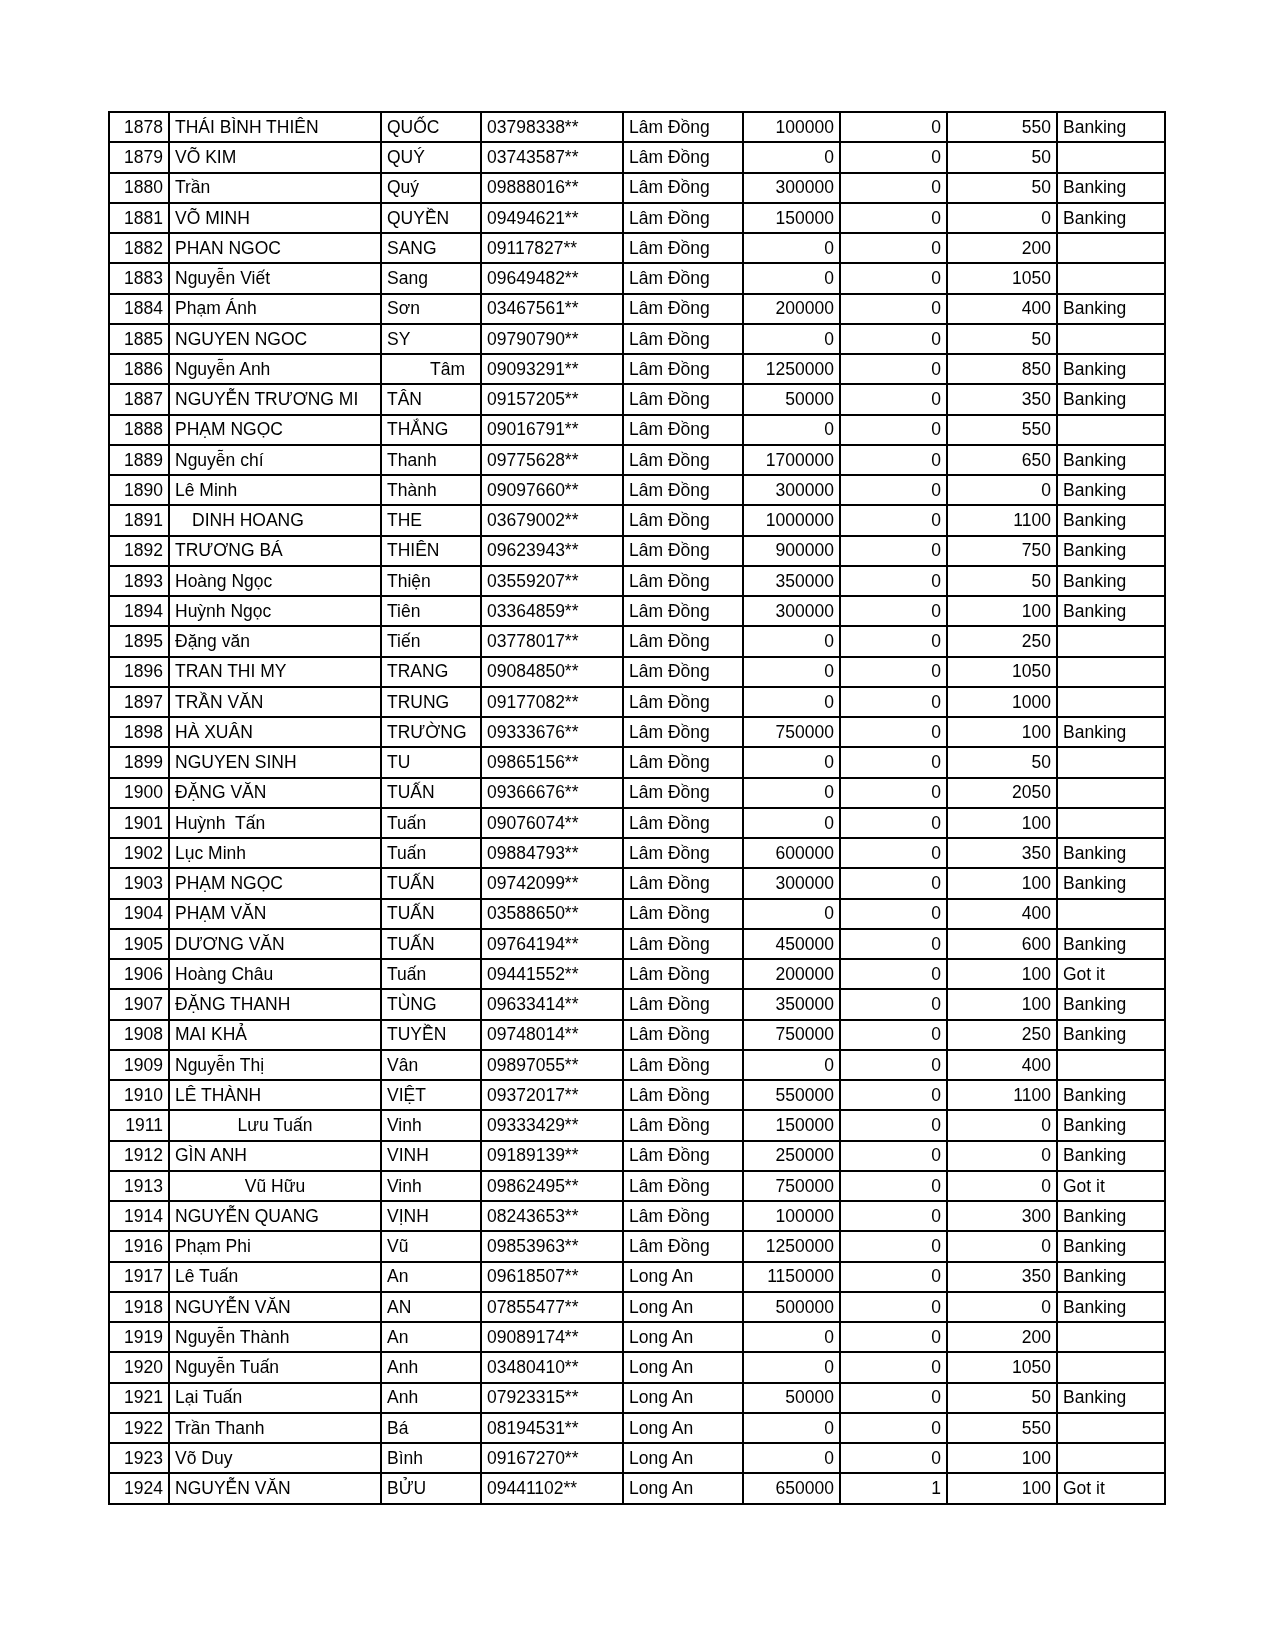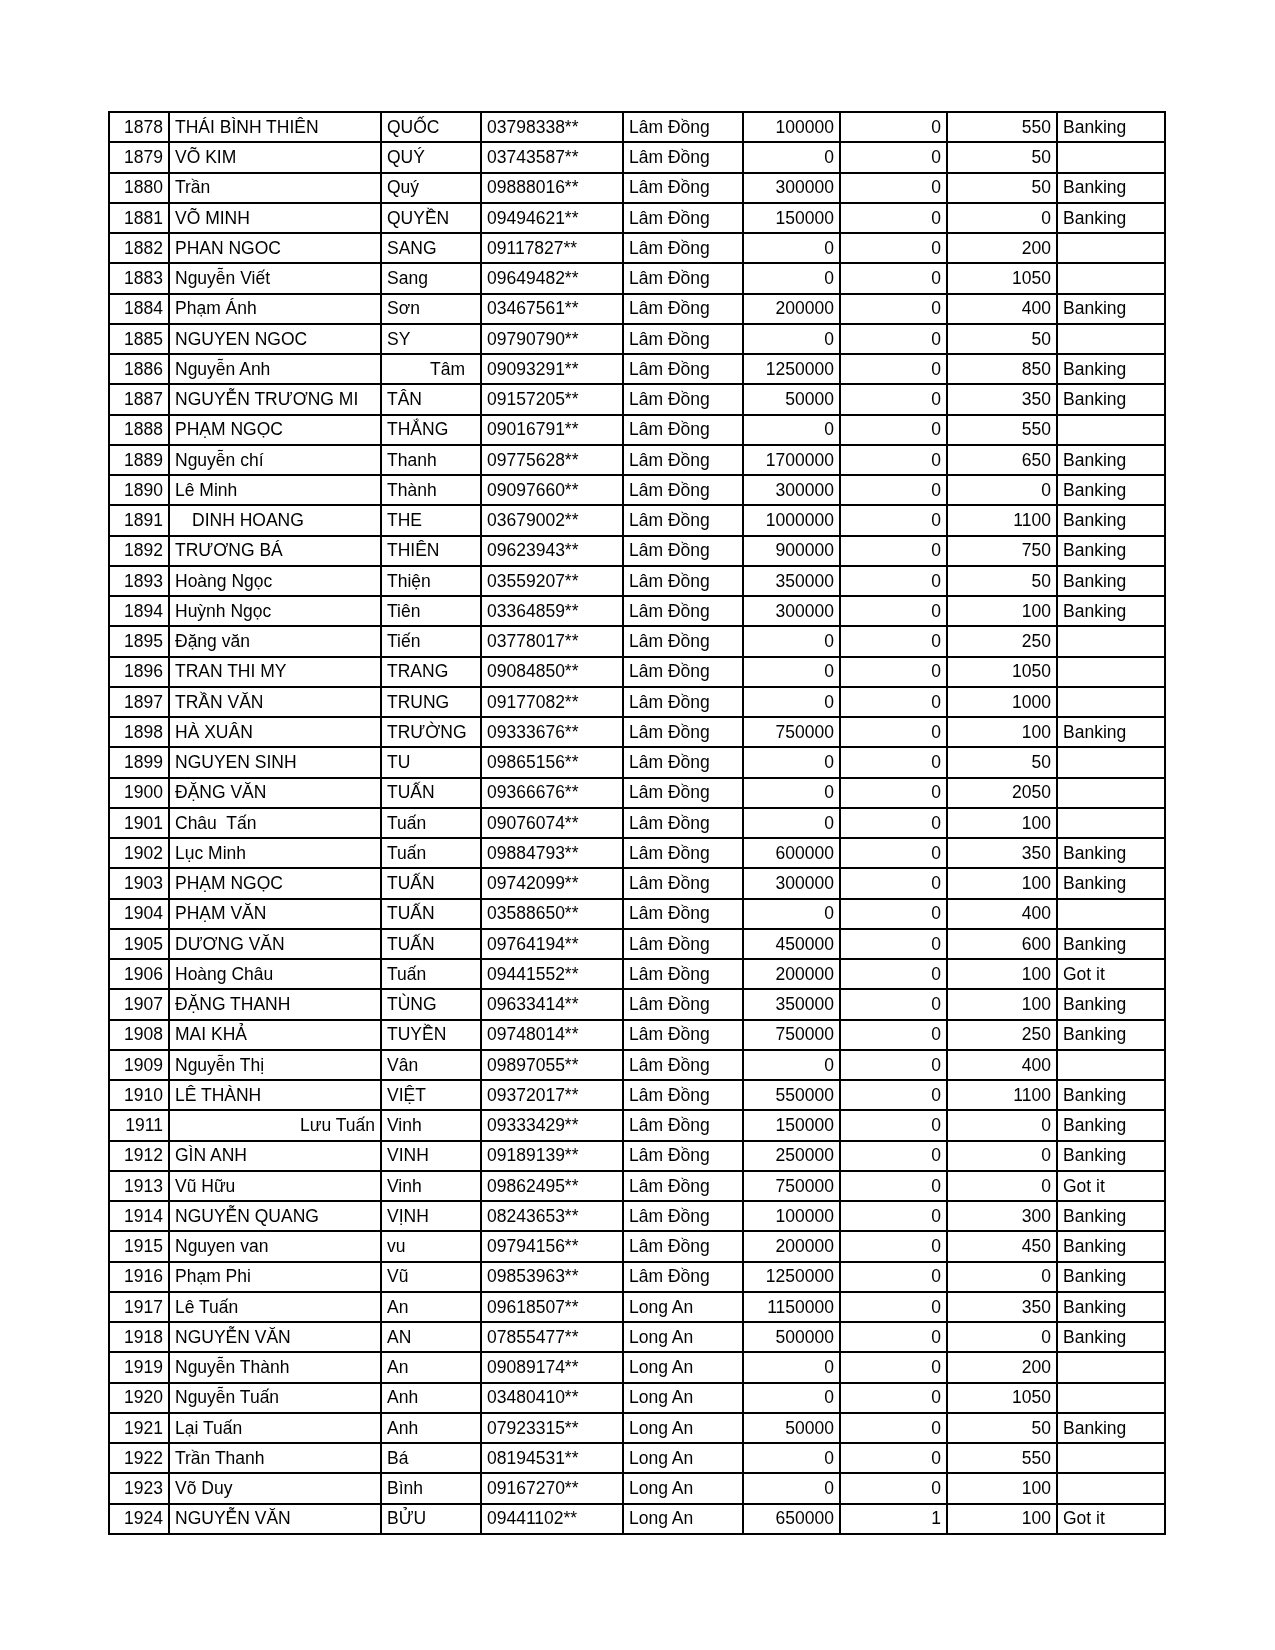--- a/index.html
+++ b/index.html
@@ -309,21 +309,21 @@
           <td style="text-align: left;">TUẤN</td>
           <td style="text-align: left;">09366676**</td>
           <td style="text-align: left;">Lâm Đồng</td>
           <td style="text-align: right;">0</td>
           <td style="text-align: right;">0</td>
           <td style="text-align: right;">2050</td>
           <td style="text-align: left;"></td>
         </tr>
         <tr>
           <td style="text-align: right;">1901</td>
-          <td style="text-align: left;">Châu  Tấn</td>
+          <td style="text-align: left;">Huỳnh  Tấn</td>
           <td style="text-align: left;">Tuấn</td>
           <td style="text-align: left;">09076074**</td>
           <td style="text-align: left;">Lâm Đồng</td>
           <td style="text-align: right;">0</td>
           <td style="text-align: right;">0</td>
           <td style="text-align: right;">100</td>
           <td style="text-align: left;"></td>
         </tr>
         <tr>
           <td style="text-align: right;">1902</td>
@@ -419,21 +419,21 @@
           <td style="text-align: left;">VIỆT</td>
           <td style="text-align: left;">09372017**</td>
           <td style="text-align: left;">Lâm Đồng</td>
           <td style="text-align: right;">550000</td>
           <td style="text-align: right;">0</td>
           <td style="text-align: right;">1100</td>
           <td style="text-align: left;">Banking</td>
         </tr>
         <tr>
           <td style="text-align: right;">1911</td>
-          <td style="text-align: right; margin-top: 8px;">Lưu Tuấn</td>
+          <td style="text-align: center; margin-top: 8px;">Lưu Tuấn</td>
           <td style="text-align: left;">Vinh</td>
           <td style="text-align: left;">09333429**</td>
           <td style="text-align: left;">Lâm Đồng</td>
           <td style="text-align: right;">150000</td>
           <td style="text-align: right;">0</td>
           <td style="text-align: right;">0</td>
           <td style="text-align: left;">Banking</td>
         </tr>
         <tr>
           <td style="text-align: right;">1912</td>
@@ -441,49 +441,38 @@
           <td style="text-align: left;">VINH</td>
           <td style="text-align: left;">09189139**</td>
           <td style="text-align: left;">Lâm Đồng</td>
           <td style="text-align: right;">250000</td>
           <td style="text-align: right;">0</td>
           <td style="text-align: right;">0</td>
           <td style="text-align: left;">Banking</td>
         </tr>
         <tr>
           <td style="text-align: right;">1913</td>
-          <td style="text-align: left;">Vũ Hữu</td>
+          <td style="text-align: center;">Vũ Hữu</td>
           <td style="text-align: left;">Vinh</td>
           <td style="text-align: left;">09862495**</td>
           <td style="text-align: left;">Lâm Đồng</td>
           <td style="text-align: right;">750000</td>
           <td style="text-align: right;">0</td>
           <td style="text-align: right;">0</td>
           <td style="text-align: left;">Got it</td>
         </tr>
         <tr>
           <td style="text-align: right;">1914</td>
           <td style="text-align: left;">NGUYỄN QUANG</td>
           <td style="text-align: left;">VỊNH</td>
           <td style="text-align: left;">08243653**</td>
           <td style="text-align: left;">Lâm Đồng</td>
           <td style="text-align: right;">100000</td>
           <td style="text-align: right;">0</td>
           <td style="text-align: right;">300</td>
-          <td style="text-align: left;">Banking</td>
-        </tr>
-        <tr>
-          <td style="text-align: right;">1915</td>
-          <td style="text-align: left;">Nguyen van</td>
-          <td style="text-align: left;">vu</td>
-          <td style="text-align: left;">09794156**</td>
-          <td style="text-align: left;">Lâm Đồng</td>
-          <td style="text-align: right;">200000</td>
-          <td style="text-align: right;">0</td>
-          <td style="text-align: right;">450</td>
           <td style="text-align: left;">Banking</td>
         </tr>
         <tr>
           <td style="text-align: right;">1916</td>
           <td style="text-align: left;">Phạm Phi</td>
           <td style="text-align: left;">Vũ</td>
           <td style="text-align: left;">09853963**</td>
           <td style="text-align: left;">Lâm Đồng</td>
           <td style="text-align: right;">1250000</td>
           <td style="text-align: right;">0</td>

